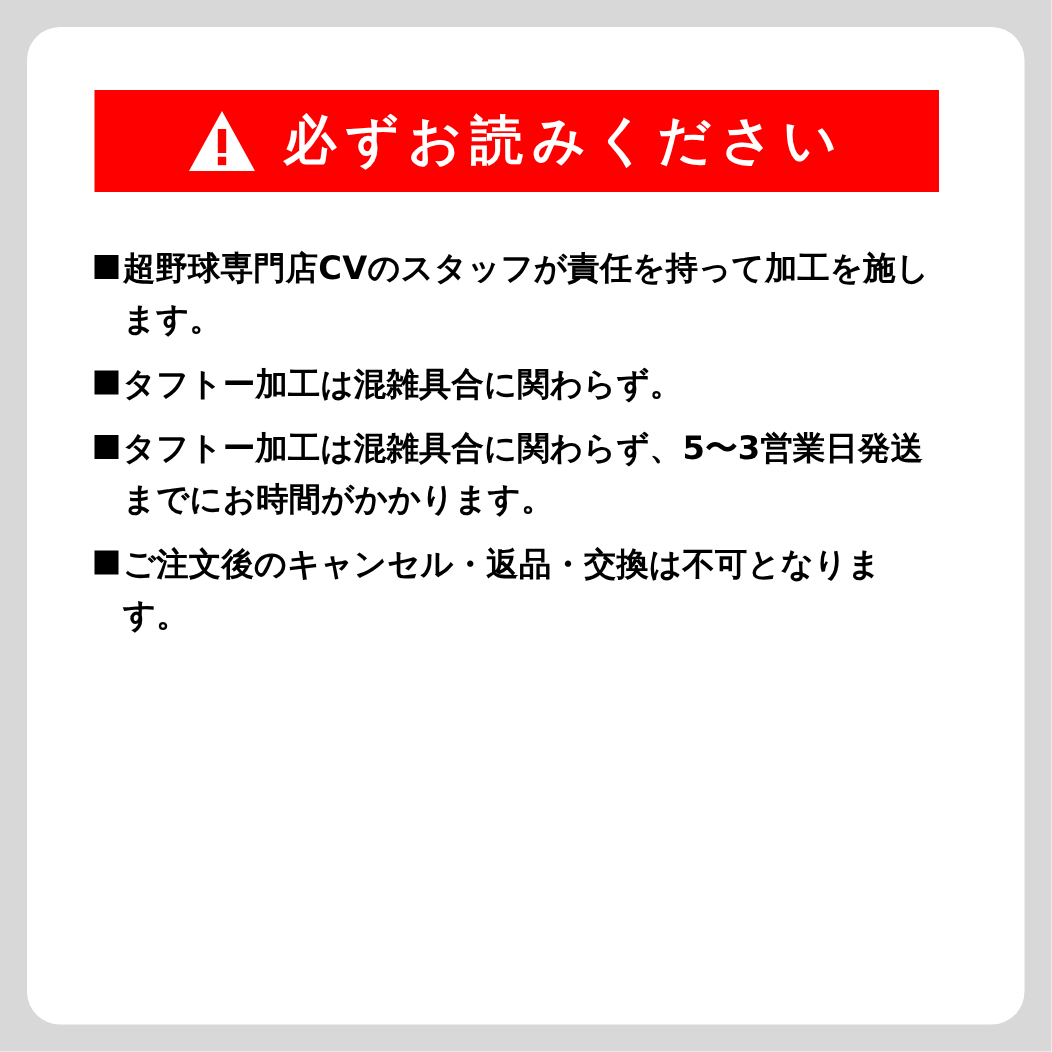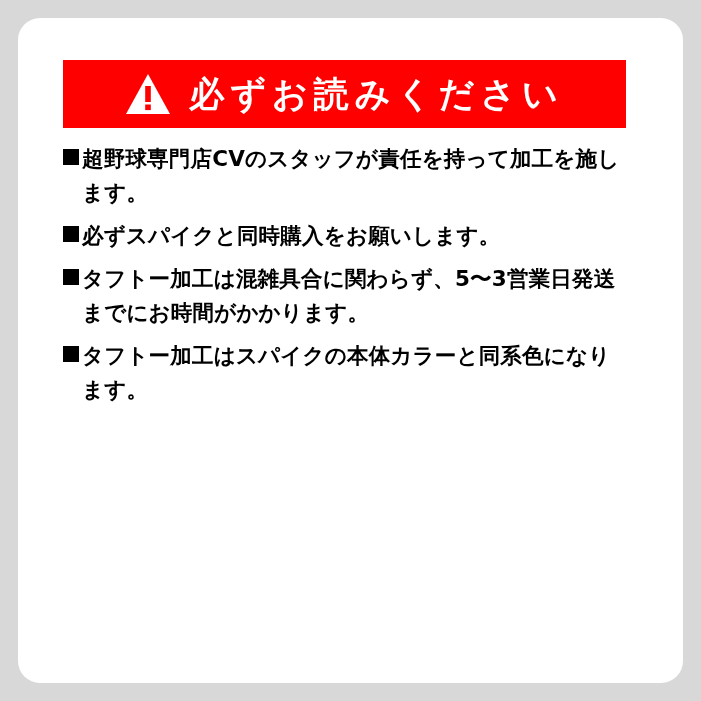--- a/index.html
+++ b/index.html
@@ -48,21 +48,21 @@
   .banner-text {
     color: #ffffff;
     font-size: 35px;
     font-weight: bold;
     letter-spacing: 6px;
     line-height: 1;
     white-space: nowrap;
     font-family: "DejaVu Sans", "Liberation Sans", sans-serif;
   }
   .list {
-    margin-top: 14px;
+    margin-top: 35px;
   }
   .item {
     display: flex;
     align-items: flex-start;
     margin-bottom: 9px;
   }
   .bullet {
     flex: 0 0 auto;
     width: 16px;
     height: 16px;
@@ -96,32 +96,32 @@
 
     <div class="list">
 
       <div class="item">
         <span class="bullet"></span>
         <span class="item-text">超野球専門店CVのスタッフが責任を持って加工を施します。</span>
       </div>
 
       <div class="item">
         <span class="bullet"></span>
-        <span class="item-text">必ずスパイクと同時購入をお願いします。</span>
+        <span class="item-text">タフトー加工は混雑具合に関わらず。</span>
       </div>
 
 
 
       <div class="item">
         <span class="bullet"></span>
         <span class="item-text">タフトー加工は混雑具合に関わらず、5〜3営業日発送までにお時間がかかります。</span>
       </div>
 
 
-
       <div class="item">
         <span class="bullet"></span>
-        <span class="item-text">タフトー加工はスパイクの本体カラーと同系色になります。</span>
+        <span class="item-text">ご注文後のキャンセル・返品・交換は不可となります。</span>
       </div>
+
 
     </div>
   </div>
 </div>
 
 </body></html>

